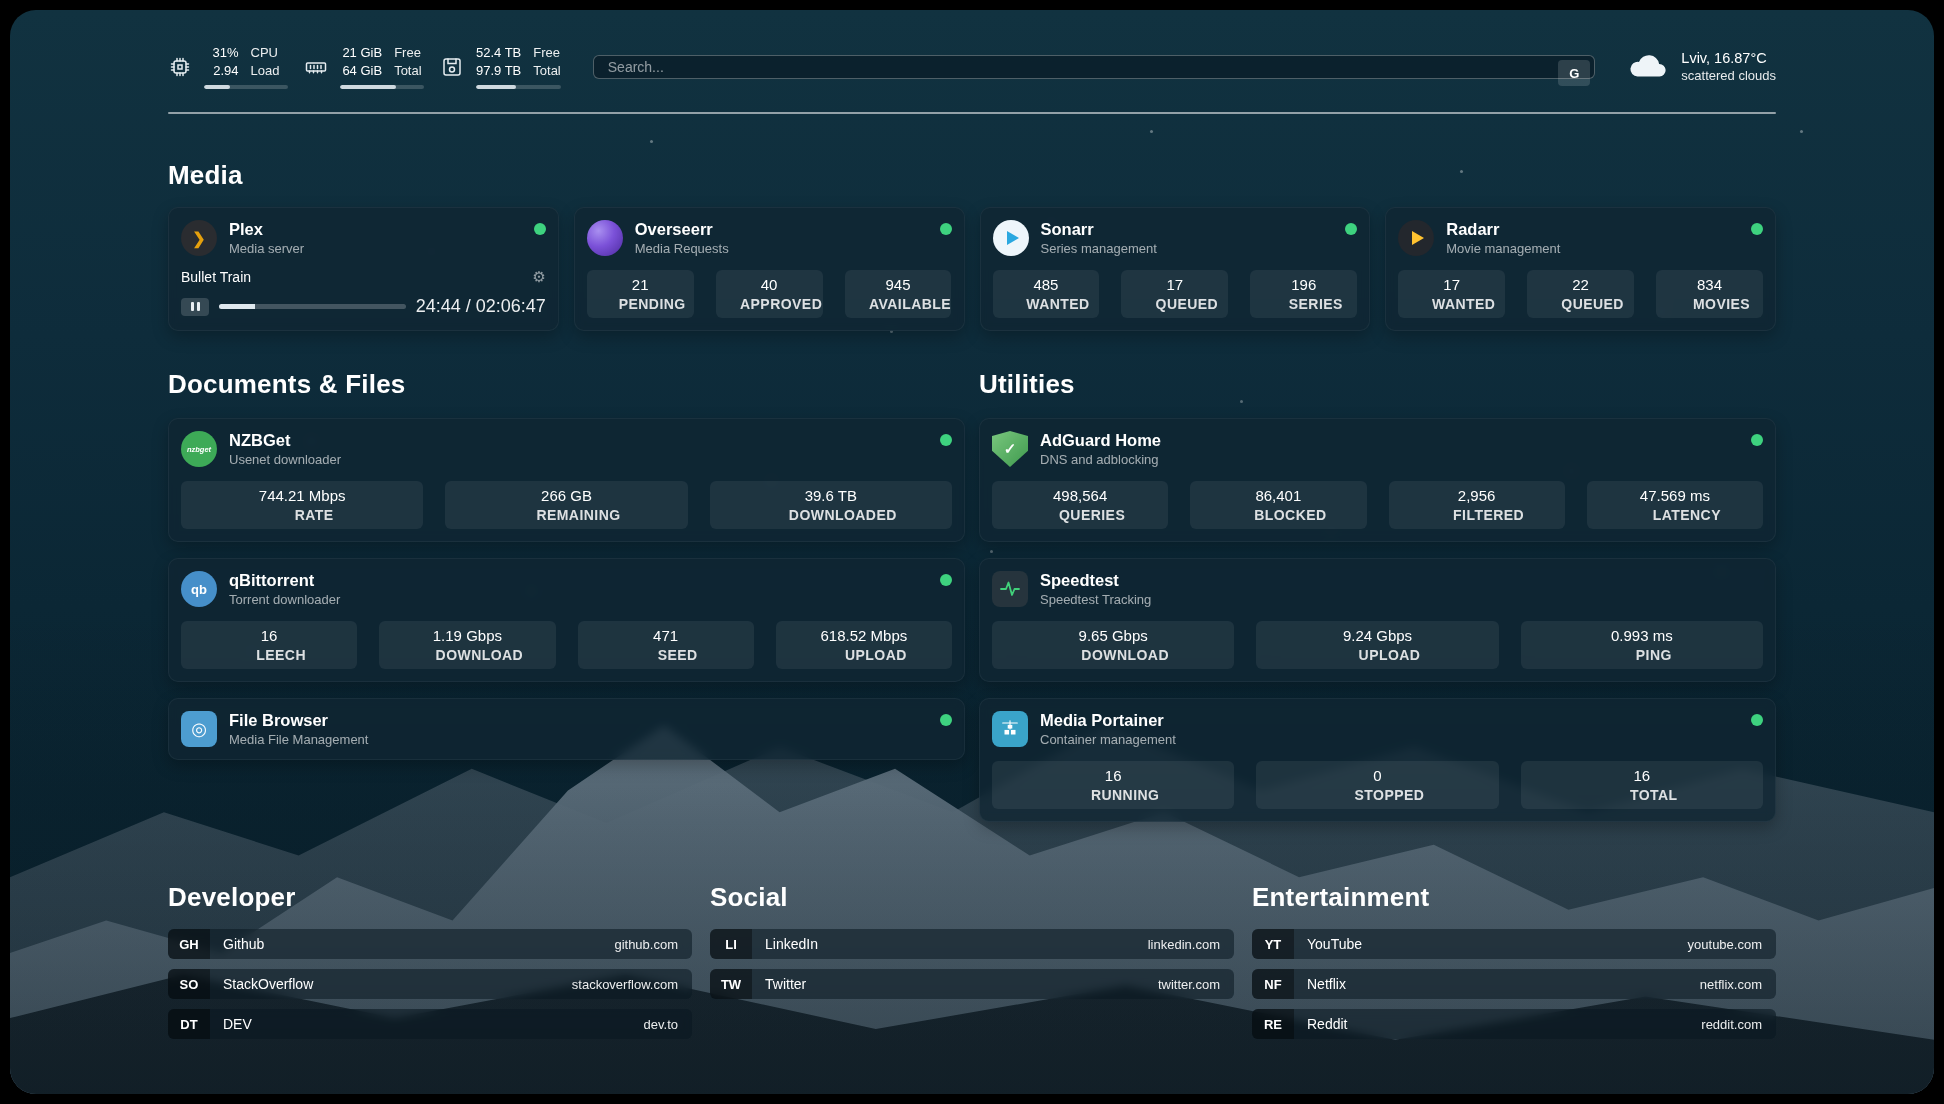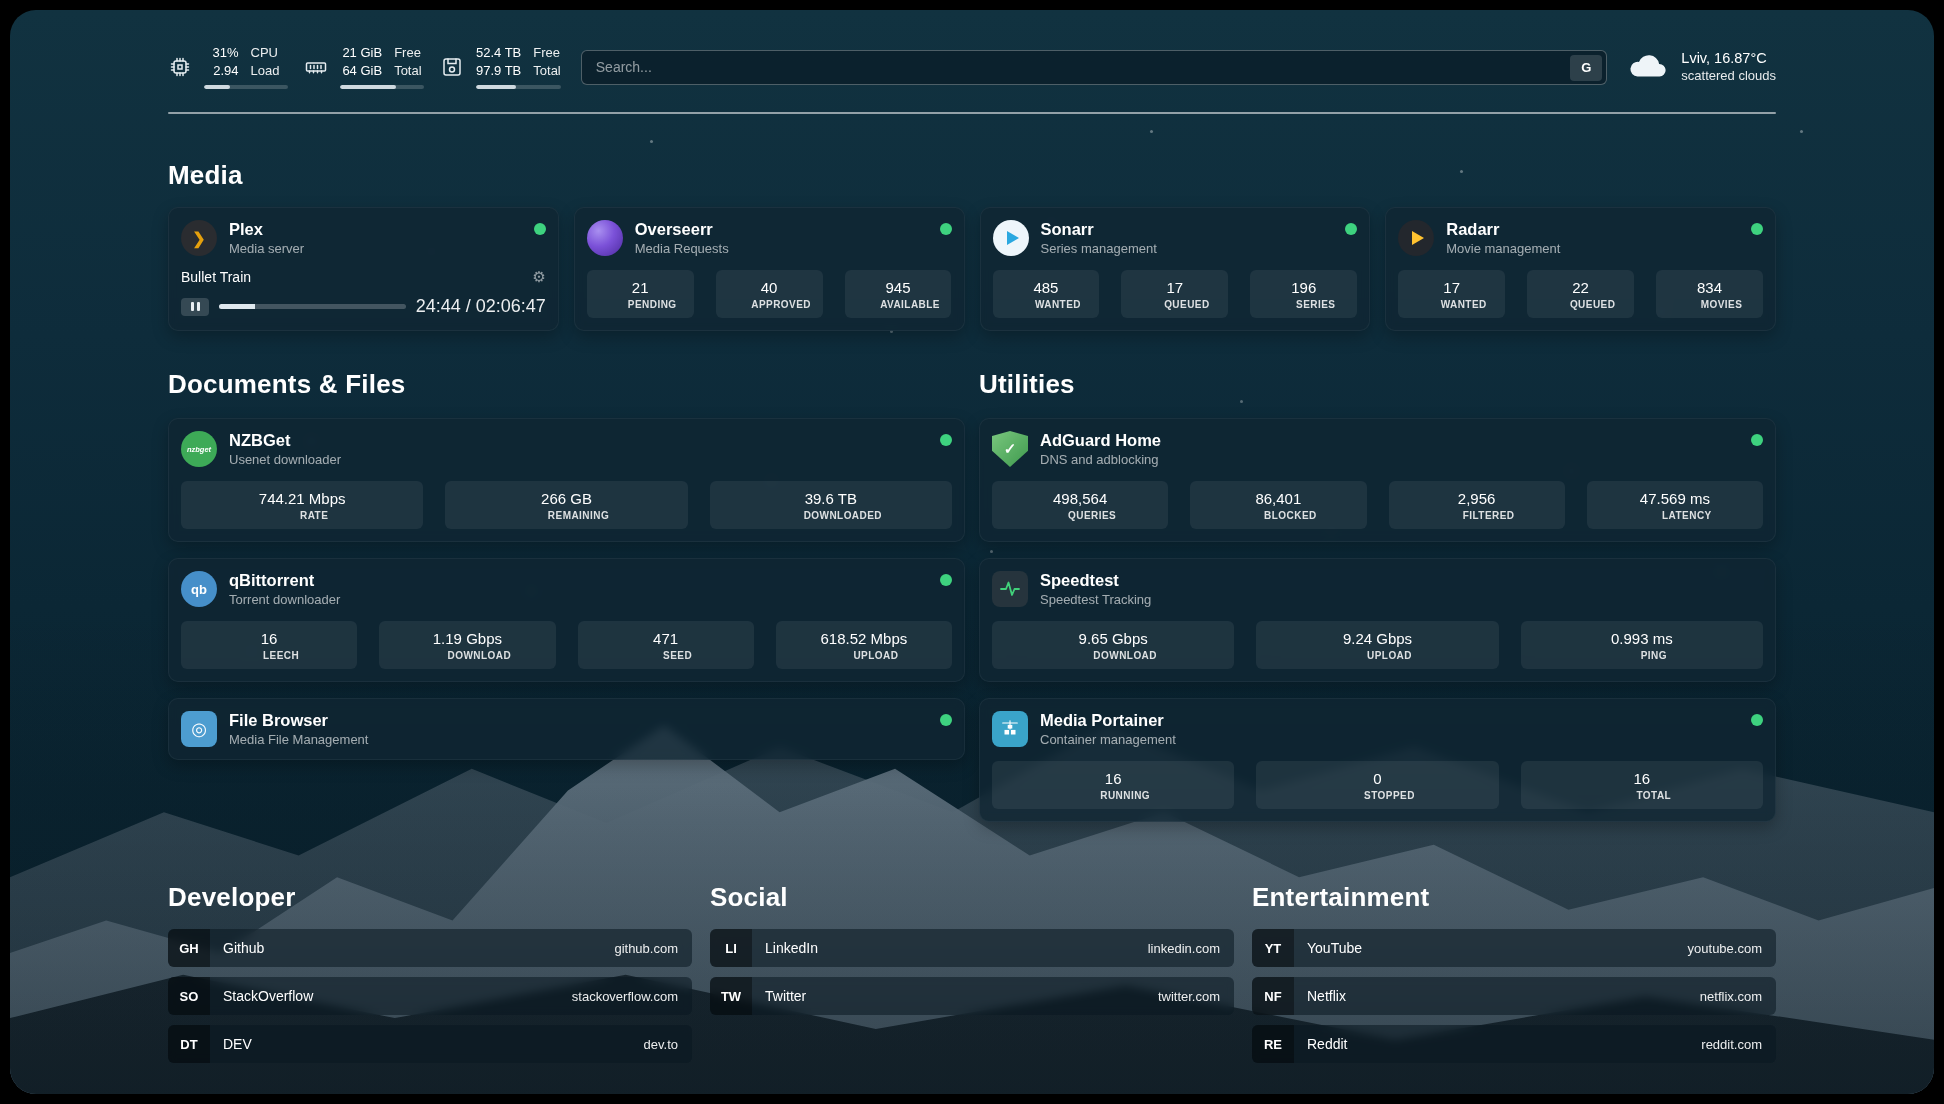--- a/index.html
+++ b/index.html
@@ -47,21 +47,21 @@
   
   .topbar { display:flex; align-items:center; height:58px; }
   .sys-stats { display:flex; gap:16px; align-items:center; }
   .sys-item { display:flex; gap:12px; align-items:center; }
   .sys-icon { color:#e6edf1; display:flex; align-items:center; }
   .sys-text { display:grid; grid-template-columns:auto auto; column-gap:12px; row-gap:3px; font-size:13px; min-width:84px; }
   .sys-val { text-align:right; white-space:nowrap; }
   .sys-lab { text-align:left; white-space:nowrap; color:rgba(255,255,255,.92); }
   .sys-bar { grid-column:1 / -1; height:4px; border-radius:2px; background:rgba(255,255,255,.18); margin-top:4px; overflow:hidden; }
   .sys-bar-fill { height:100%; background:#cfd9df; border-radius:2px; }
-  .searchbar { flex:1; margin:0 20px; position:relative; height:35px; }
+  .searchbar { flex:1; margin:0 32px; position:relative; height:24px; }
   .searchbar input {
     width:100%; height:100%; background:rgba(9,24,33,.6); border:1px solid rgba(255,255,255,.28);
     border-radius:6px; color:#fff; font-size:14px; padding:0 46px 0 14px; outline:none;
     font-family:"Liberation Sans", sans-serif;
   }
   .searchbar input::placeholder { color:rgba(255,255,255,.55); }
   .engine-btn {
     position:absolute; right:5px; top:5px; width:32px; height:26px; border:none; border-radius:4px;
     background:rgba(255,255,255,.14); color:#fff; font-size:13px; font-weight:600; cursor:pointer;
   }
@@ -87,21 +87,21 @@
   }
   .app-titles { display:flex; flex-direction:column; }
   .app-name { font-size:16.5px; font-weight:600; }
   .app-sub { font-size:13px; color:rgba(255,255,255,.62); margin-top:2px; }
   .status-dot { width:12px; height:12px; border-radius:50%; margin-left:auto; align-self:flex-start; margin-top:3px; background:var(--status-green,#3ed27f); }
   .stats { display:grid; gap:22px; margin-top:14px; }
   .stats-3 { grid-template-columns:repeat(3,1fr); }
   .stats-4 { grid-template-columns:repeat(4,1fr); }
   .stat { background:rgba(255,255,255,.065); border-radius:6px; height:48px; display:flex; flex-direction:column; align-items:center; justify-content:center; gap:3px; }
   .stat-value { font-size:15px; }
-  .stat-label { font-size:10px; font-weight:700; letter-spacing:.45px; color:rgba(255,255,255,.85);padding-left:24px; }
+  .stat-label { font-size:14px; font-weight:700; letter-spacing:.45px; color:rgba(255,255,255,.85);padding-left:24px; }
 
   
   .np-row { display:flex; align-items:center; margin-top:12px; }
   .np-title { font-size:14px; }
   .np-gear { margin-left:auto; color:rgba(255,255,255,.55); font-size:15px; cursor:pointer; }
   .player-row { display:flex; align-items:center; gap:10px; margin-top:10px; }
   .pause-btn { width:28px; height:18px; border-radius:4px; background:rgba(255,255,255,.16); display:flex; gap:3px; align-items:center; justify-content:center; cursor:pointer; flex:none; }
   .pause-btn i { width:3px; height:9px; background:#e8eef2; border-radius:1px; display:block; }
   .seek { flex:1; height:5px; border-radius:3px; background:rgba(255,255,255,.22); overflow:hidden; cursor:pointer; }
   .seek-fill { height:100%; background:#dfe8ee; }
@@ -123,21 +123,21 @@
   .icon-nzbget { background:var(--nzbget-green,#3daa57); color:#fff; font-size:7.5px; font-weight:700; font-style:italic; }
   .icon-qbit { background:var(--qbittorrent-blue,#468fc9); color:#fff; font-weight:700; font-size:13px; }
   .icon-filebrowser { border-radius:8px; background:var(--filebrowser-blue,#4d9dd0); color:#fff; font-size:18px; }
   .icon-adguard { border-radius:0; clip-path:polygon(50% 0%,100% 14%,100% 55%,50% 100%,0% 55%,0% 14%); background:linear-gradient(135deg,#79c77e,#3f9a4e); color:#fff; font-weight:700; font-size:15px; }
   .icon-speedtest { border-radius:8px; background:#26343d; }
   .icon-portainer { border-radius:8px; background:var(--portainer-blue,#3aa4c9); }
 
   
   .bookmarks { display:grid; grid-template-columns:repeat(3,1fr); column-gap:18px; margin-top:60px; align-items:start; }
   .bm-row {
-    display:flex; align-items:center; height:38px; background:rgba(10,24,33,.55);
+    display:flex; align-items:center; height:30px; background:rgba(10,24,33,.55);
     border-radius:6px; margin-top:10px; overflow:hidden; cursor:pointer; backdrop-filter:blur(4px);
   }
   .bm-col .bm-row:first-of-type { margin-top:16px; }
   .bm-badge { width:42px; height:100%; background:rgba(0,0,0,.38); display:flex; align-items:center; justify-content:center; font-size:13px; font-weight:600; flex:none; }
   .bm-name { margin-left:13px; font-size:14px; }
   .bm-url { margin-left:auto; margin-right:14px; font-size:13px; color:rgba(255,255,255,.92); }
 </style>
 </head>
 <body>
 

